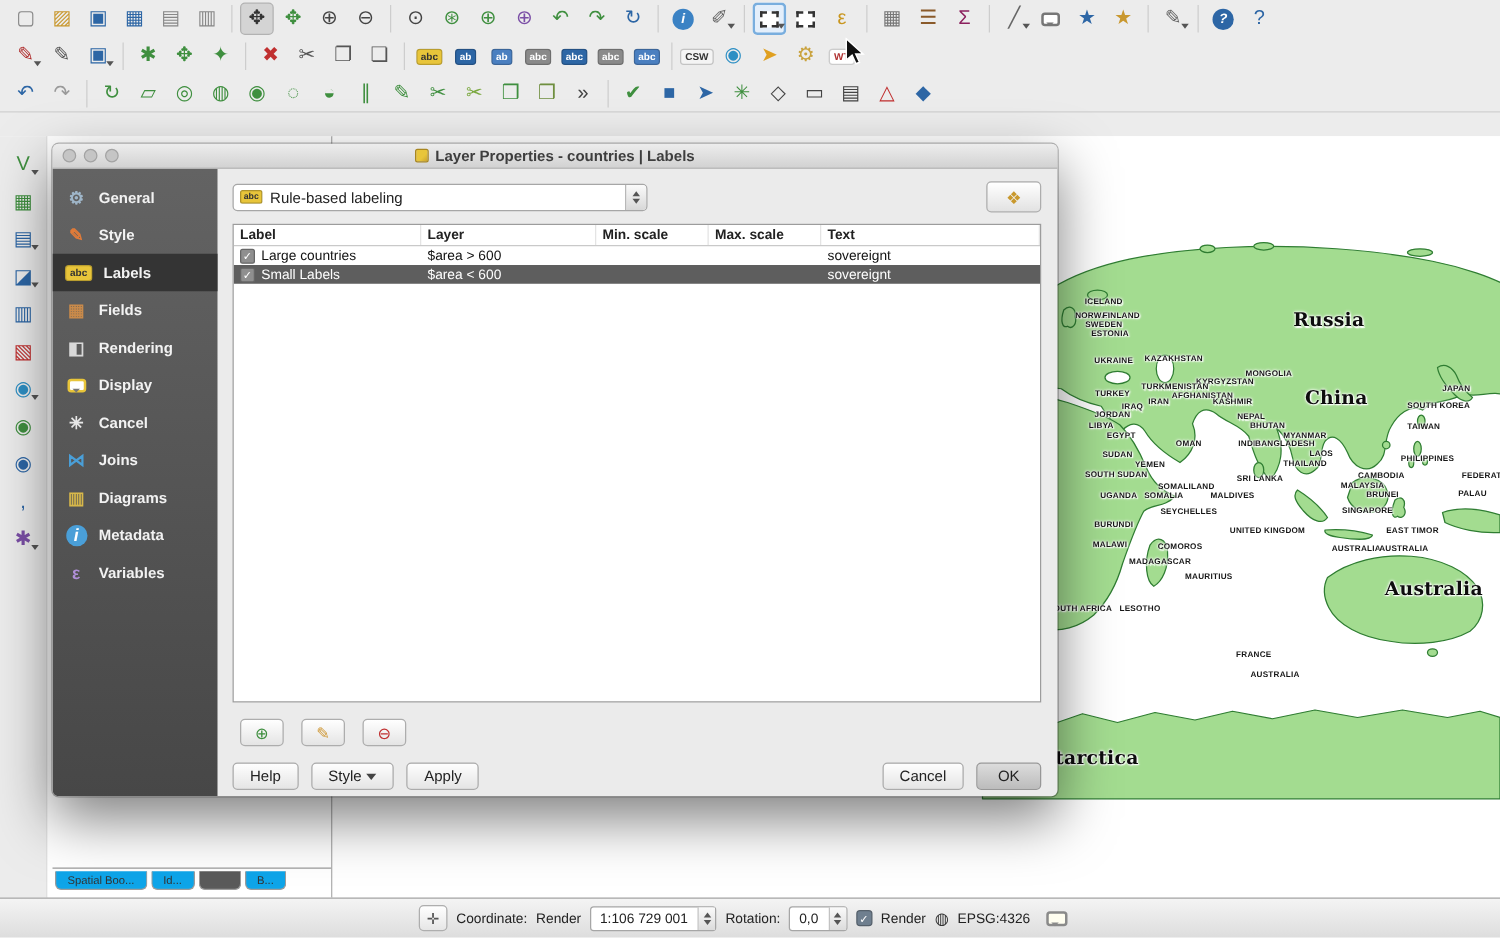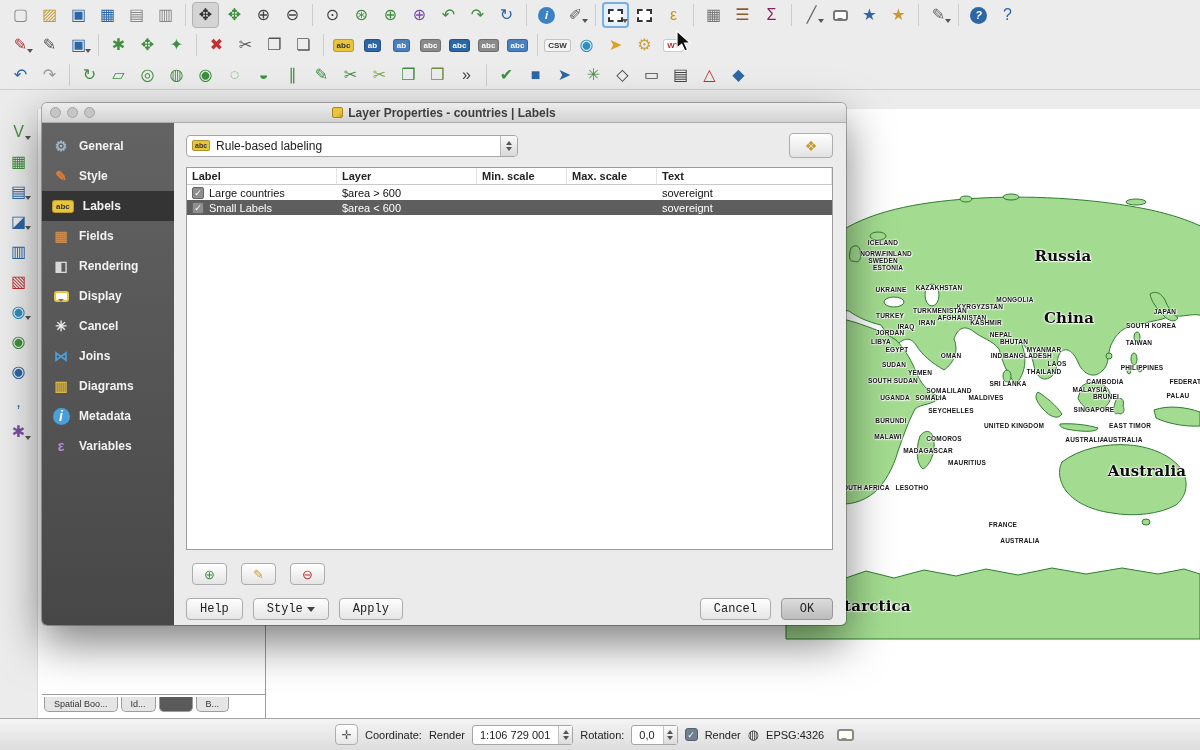--- a/index.html
+++ b/index.html
@@ -26,29 +26,29 @@
 .tb-bubble::after{content:"";position:absolute;left:2px;bottom:-5px;border:3px solid transparent;border-top-color:#777}
 .tb-dashed{width:15px;height:13px;border:2px dashed #333;background:#fff}
 .dd{position:absolute;right:1px;bottom:2px;width:0;height:0;border:3px solid transparent;border-top:4px solid #555}
 .tb-sep{width:1px;height:22px;background:#cdcdcd;margin:0 5px;flex:0 0 auto}
 
 
 .workspace{position:absolute;top:109px;bottom:32px;left:0;right:0;display:flex;background:#fff}
 .vtoolbar{width:38px;background:#ececec;display:flex;flex-direction:column;align-items:center;padding-top:10px;gap:4px;border-right:1px solid #dcdcdc}
 .layers-panel{width:228px;background:#fff;border-right:1px solid #9c9c9c;position:relative}
 .panel-tabs{position:absolute;left:4px;right:0;bottom:6px;border-top:1px solid #9c9c9c;display:flex;padding:2px 2px 0;gap:3px}
-.ptab{font-size:9px;padding:2px 9px;border:1px solid #9c9c9c;border-top:none;border-radius:0 0 5px 5px;background:#e5e5e5;color:#333;white-space:nowrap;overflow:hidden}
+.ptab{font-size:9px;padding:2px 9px;border:1px solid #9c9c9c;border-top:none;border-radius:0 0 5px 5px;background:#0ea5e9;color:#333;white-space:nowrap;overflow:hidden}
 .ptab.dark{background:#5a5a5a;min-width:34px}
 .map-canvas{flex:1;position:relative;background:#fff;overflow:hidden}
 .map-canvas svg{position:absolute;inset:0}
 .map-label{position:absolute;transform:translate(-50%,-50%);font-size:6.5px;font-weight:bold;color:#161616;white-space:nowrap;letter-spacing:.2px;text-shadow:0 0 1px #fff,0 0 2px #fff,0 0 3px #fff,1px 1px 1px #fff}
 .map-label.big{font-family:"DejaVu Serif",serif;font-size:15px;color:#0d0d0d}
 
 
-.dialog{position:absolute;left:42px;top:103px;width:804px;height:522px;background:#ebebeb;border-radius:5px;box-shadow:0 18px 45px rgba(0,0,0,.5),0 0 0 1px rgba(0,0,0,.28);display:flex;flex-direction:column;overflow:hidden;z-index:20}
+.dialog{position:absolute;left:42px;top:115px;width:804px;height:522px;background:#ebebeb;border-radius:5px;box-shadow:0 18px 45px rgba(0,0,0,.5),0 0 0 1px rgba(0,0,0,.28);display:flex;flex-direction:column;overflow:hidden;z-index:20}
 .dlg-titlebar{height:20px;background:linear-gradient(#ededed,#d2d2d2);border-bottom:1px solid #adadad;position:relative;display:flex;align-items:center;flex:0 0 auto}
 .dlg-lights{display:flex;gap:6px;padding-left:8px;z-index:2}
 .dlg-lights span{width:11px;height:11px;border-radius:50%;background:#c5c5c5;border:1px solid #a3a3a3}
 .dlg-title{position:absolute;left:0;right:0;display:flex;justify-content:center;align-items:center;gap:5px;font-size:12px;font-weight:bold;color:#3e3e3e}
 .dlg-title-badge{width:11px;height:11px;border-radius:2px;background:linear-gradient(135deg,#e8c53a 60%,#caa32b);border:1px solid #a8861f}
 .dlg-body{flex:1;display:flex;min-height:0}
 .dlg-sidebar{width:132px;background:linear-gradient(#636363,#474747);padding-top:8px;flex:0 0 132px}
 .sb-item{display:flex;align-items:center;gap:9px;height:30px;padding:0 10px;color:#f2f2f2;font-size:12px;font-weight:bold}
 .sb-item.selected{background:#343434}
 .sb-item .tb-glyph{font-size:14px}
@@ -65,21 +65,21 @@
 .rule-table{flex:1;border:1px solid #9c9c9c;background:#fff;display:flex;flex-direction:column;overflow:hidden;min-height:0}
 .rt-header{display:grid;grid-template-columns:150px 140px 90px 90px 1fr;border-bottom:1px solid #c9c9c9;flex:0 0 auto}
 .rt-header span{font-size:11px;font-weight:bold;color:#222;padding:2px 5px;border-right:1px solid #e4e4e4;white-space:nowrap;overflow:hidden}
 .rt-row{display:grid;grid-template-columns:150px 140px 90px 90px 1fr;height:15px;align-items:center;font-size:11px;color:#111}
 .rt-row.selected{background:#5e5e5e;color:#fff}
 .rt-cell{padding:0 5px;display:flex;align-items:center;gap:5px;white-space:nowrap;overflow:hidden;height:100%}
 .cbx{width:12px;height:12px;background:#8f8f8f;border:1px solid #666;border-radius:2px;color:#fff;font-size:9px;line-height:11px;text-align:center;flex:0 0 12px}
 .rt-actions{display:flex;gap:14px;margin:13px 0 13px 6px;flex:0 0 auto}
 .rt-act{width:35px;height:22px;background:linear-gradient(#ffffff,#e4e4e4);border:1px solid #adadad;border-radius:4px;font-size:13px;display:flex;align-items:center;justify-content:center}
 .dlg-footer{display:flex;align-items:center;gap:10px;flex:0 0 auto}
-.btn{height:22px;min-width:52px;padding:0 13px;background:linear-gradient(#fefefe,#e5e5e5);border:1px solid #ababab;border-radius:4px;font-size:12px;color:#222;display:inline-flex;align-items:center;justify-content:center;gap:4px;font-family:Liberation Mono, monospace}
+.btn{height:22px;min-width:52px;padding:0 13px;background:linear-gradient(#fefefe,#e5e5e5);border:1px solid #ababab;border-radius:4px;font-size:12px;color:#222;display:inline-flex;align-items:center;justify-content:center;gap:4px;font-family:Liberation Sans, sans-serif}
 .btn.caret::after{content:"";border:4px solid transparent;border-top:5px solid #444;margin-top:4px}
 .btn.primary{background:linear-gradient(#dcdcdc,#bcbcbc);border-color:#979797}
 .spacer{flex:1}
 
 
 .statusbar{position:absolute;left:0;right:0;bottom:0;height:32px;background:linear-gradient(#f4f4f4,#dddddd);border-top:1px solid #a6a6a6;display:flex;align-items:center;gap:7px;padding:0 10px;font-size:11px;color:#222;z-index:30}
 .sb-pad{width:318px;flex:0 0 318px}
 .sb-tool{width:23px;height:21px;border:1px solid #aeaeae;border-radius:4px;background:linear-gradient(#fff,#e6e6e6);display:flex;align-items:center;justify-content:center;font-size:12px;color:#555}
 .sb-label{white-space:nowrap}
 .sb-input{width:256px;height:20px;border:1px solid #a6a6a6;border-radius:3px;text-align:center;font-size:11px;background:#fff;font-family:"Liberation Sans",sans-serif}

